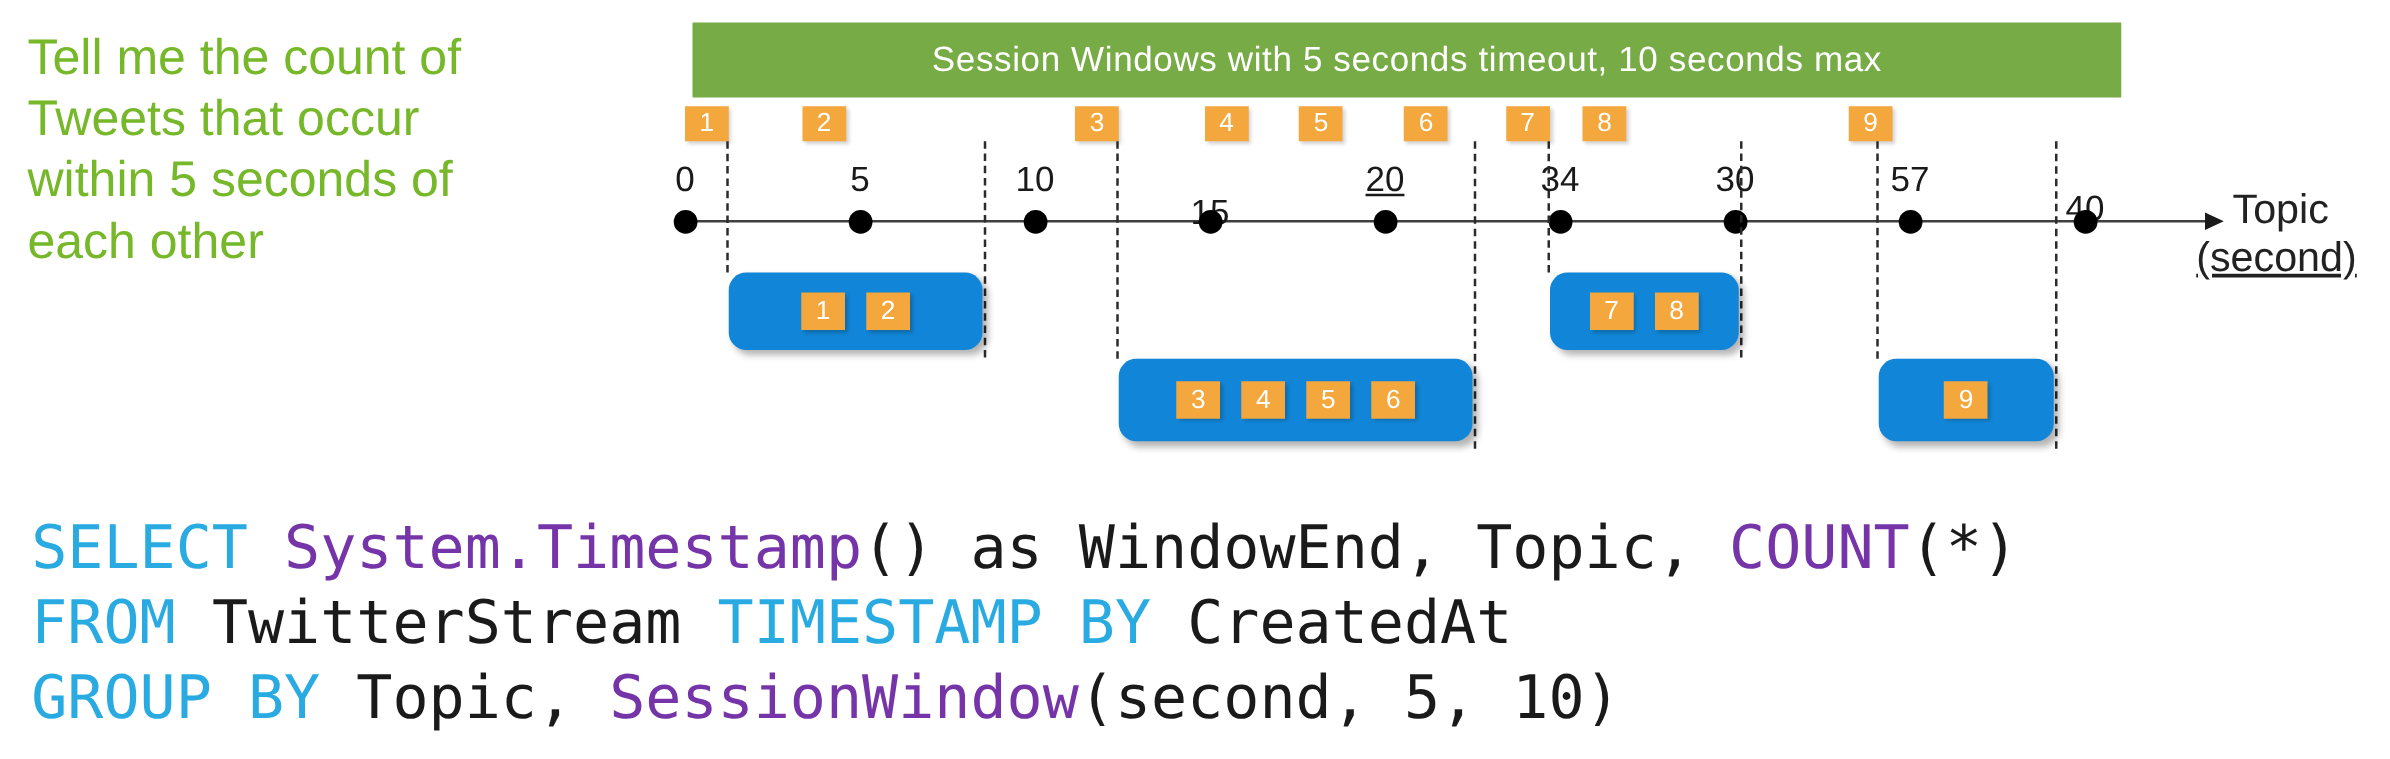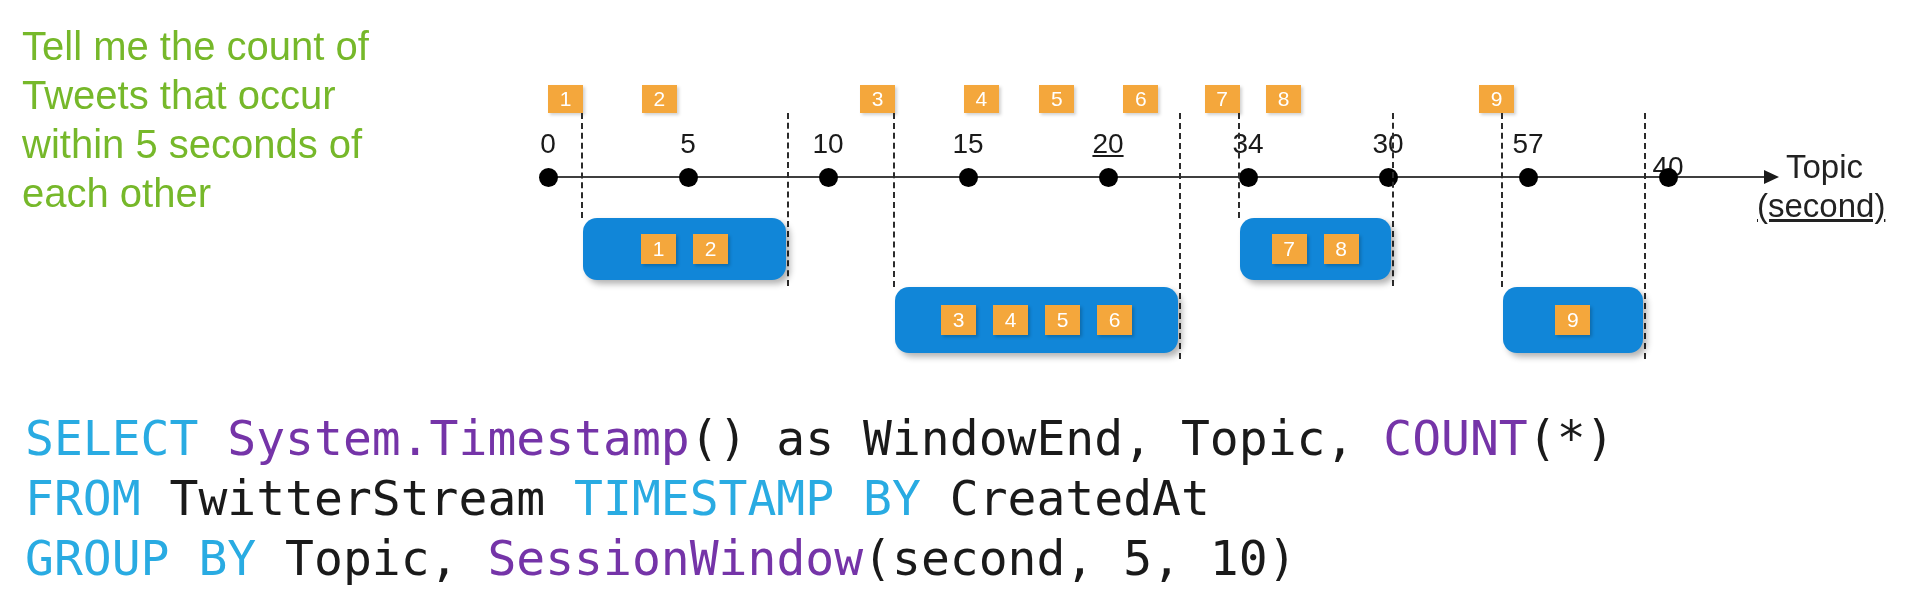--- a/index.html
+++ b/index.html
@@ -100,34 +100,37 @@
 </head>
 <body>
 
 <div class="page">
 
   <div class="question">Tell me the count of
 Tweets that occur
 within 5 seconds of
 each other</div>
 
+  <div class="banner">
+    <span>Session Windows with 5 seconds timeout, 10 seconds max</span>
+  </div>
 
   <div>
     <div class="axis-line"></div>
     <div class="axis-arrow"></div>
     <div class="time-label l1">Topic</div>
     <div class="time-label l2">(second)</div>
     <div id="tl-generated">
         <div class="tick-label" style="left: 518px;">0</div>
         <div class="tick-dot" style="left: 538.5px;"></div>
         <div class="tick-label" style="left: 658px;">5</div>
         <div class="tick-dot" style="left: 678.5px;"></div>
         <div class="tick-label" style="left: 798px; text-align: center;">10</div>
         <div class="tick-dot" style="left: 818.5px;"></div>
-        <div class="tick-label" style="left: 938px;">15</div>
+        <div class="tick-label" style="left: 938px; margin-top: 26px;">15</div>
         <div class="tick-dot" style="left: 958.5px;"></div>
         <div class="tick-label" style="left: 1078px; text-decoration: underline;">20</div>
         <div class="tick-dot" style="left: 1098.5px;"></div>
         <div class="tick-label" style="left: 1218px;">34</div>
         <div class="tick-dot" style="left: 1238.5px;"></div>
         <div class="tick-label" style="left: 1358px;">30</div>
         <div class="tick-dot" style="left: 1378.5px;"></div>
         <div class="tick-label" style="left: 1498px;">57</div>
         <div class="tick-dot" style="left: 1518.5px;"></div>
         <div class="tick-label" style="left: 1638px; margin-top: 23px;">40</div>

